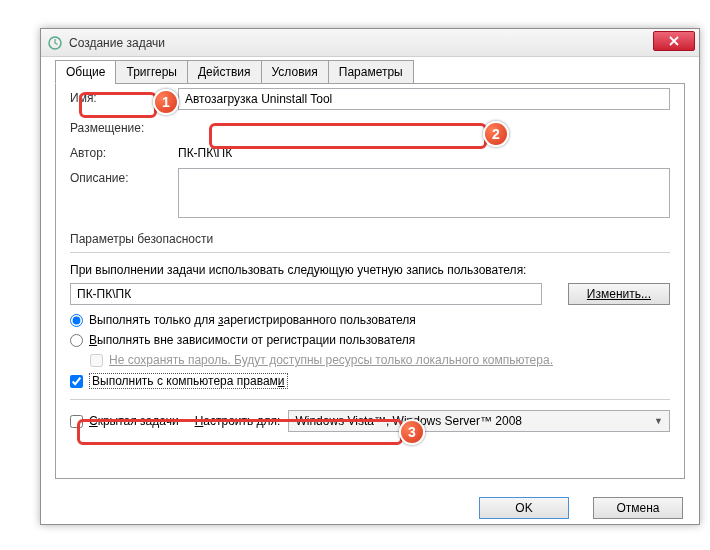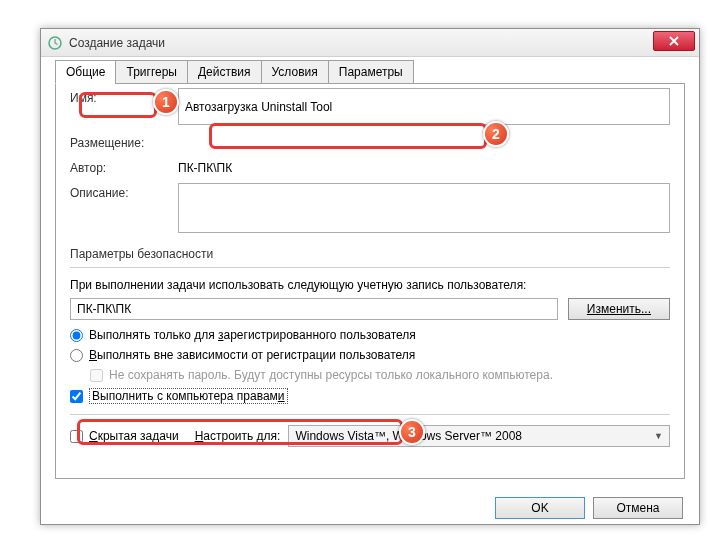--- a/index.html
+++ b/index.html
@@ -8,32 +8,32 @@
 .titlebar { height: 28px; background: linear-gradient(#f7f7f7, #e8e8e8); border-bottom: 1px solid #d0d0d0; display: flex; align-items: center; padding: 0 6px; position: relative; }
 .titlebar .ticon { width: 16px; height: 16px; margin-right: 6px; display: flex; align-items: center; justify-content: center; }
 .titlebar .ttext { color: #333; }
 .closebtn { position: absolute; right: 4px; top: 2px; width: 42px; height: 20px; background: linear-gradient(#e67, #c23); border: 1px solid #a12; border-radius: 2px; display: flex; align-items: center; justify-content: center; color: #fff; font-weight: bold; }
 .tabs { display: flex; margin: 2px 0 0 14px; position: relative; z-index: 2; }
 .tab { padding: 4px 10px; border: 1px solid #a0a0a0; background: #f0f0f0; margin-right: -1px; position: relative; top: 1px; }
 .tab.active { background: #fff; border-bottom: 1px solid #fff; }
 .panel { margin: 0 14px 10px 14px; border: 1px solid #a0a0a0; padding: 4px 14px; height: 396px; background: #fff; }
 .row { display: flex; align-items: flex-start; margin-bottom: 8px; }
 .lbl { width: 108px; color: #333; padding-top: 3px; }
-.txt { flex: 1; border: 1px solid #abadb3; padding: 3px 6px; height: 37px; background: #fff; }
+.txt { flex: 1; border: 1px solid #abadb3; padding: 3px 6px; height: 22px; background: #fff; }
 .multitxt { flex: 1; border: 1px solid #abadb3; padding: 3px 6px; height: 50px; background: #fff; }
 .plain { padding-top: 3px; }
 .fieldset-label { margin: 14px 0 6px 0; color: #333; }
 .sep { border-top: 1px solid #d0d0d0; margin-bottom: 10px; }
 .secrow { margin-bottom: 6px; }
 .acctline { display: flex; align-items: center; gap: 10px; margin-bottom: 8px; }
 .acctbox { flex: 1; border: 1px solid #abadb3; padding: 3px 6px; height: 22px; background: #fff; }
-.btn { border: 1px solid #8a8a8a; background: linear-gradient(#f6f6f6, #e1e1e1); padding: 3px 18px; min-width: 90px; text-align: center; }
+.btn { border: 1px solid #8a8a8a; background: linear-gradient(#f6f6f6, #e1e1e1); padding: 3px 18px; min-width: 90px; text-align: center; margin-left: 16px; }
 .radio, .check { display: flex; align-items: center; gap: 6px; margin-bottom: 6px; }
 .radio input, .check input { margin: 0; }
-.disabled { color: #9a9a9a; }
+.disabled { color: #9a9a9a; text-decoration: underline; }
 .indent { margin-left: 20px; }
 .callout { width: 26px; height: 26px; border-radius: 50%; background: radial-gradient(circle at 30% 30%, #ff7d55, #d9381e); border: 2px solid #fff; box-shadow: 0 0 3px rgba(0,0,0,0.5); color: #fff; font-weight: bold; display: flex; align-items: center; justify-content: center; position: absolute; font-size: 14px; }
 #c1 { left: 112px; top: 60px; }
 #c2 { left: 442px; top: 92px; }
 #c3 { left: 358px; top: 390px; }
 .hl1 { position: absolute; left: 38px; top: 63px; border: 3px solid #e53935; border-radius: 6px; width: 78px; height: 26px; pointer-events: none; }
 .hl2 { position: absolute; left: 168px; top: 94px; border: 3px solid #e53935; border-radius: 6px; width: 278px; height: 26px; pointer-events: none; }
 .hl3 { position: absolute; left: 36px; top: 390px; border: 3px solid #e53935; border-radius: 6px; width: 326px; height: 26px; pointer-events: none; }
 .bottomrow { display: flex; align-items: center; margin-top: 10px; }
 .cfgsel { flex: 1; border: 1px solid #abadb3; background: #f4f4f4; height: 22px; padding: 2px 6px; display: flex; align-items: center; justify-content: space-between; }

